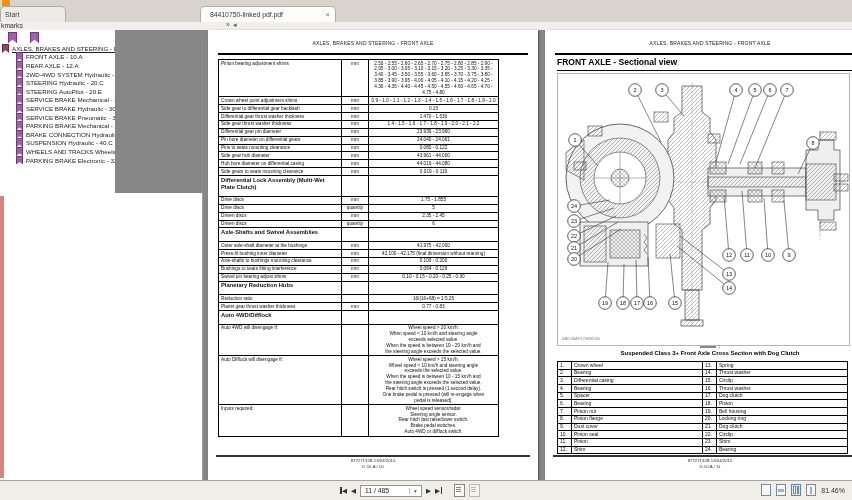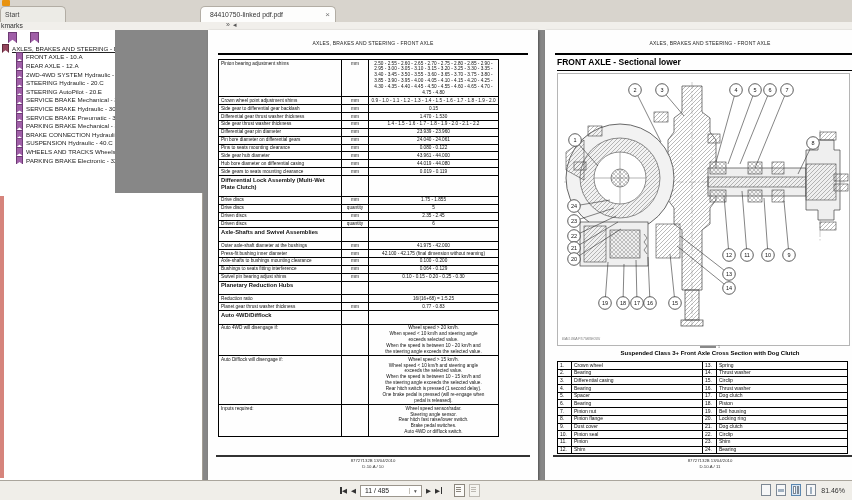--- a/index.html
+++ b/index.html
@@ -335,21 +335,21 @@
     <div class="foot-rule"></div>
     <div class="footer">
       <div>87727132B 13/04/2010</div>
       <div>D.10.A / 10</div>
     </div>
   </div>
 
   <div class="page page-right">
     <div class="doc-header">AXLES, BRAKES AND STEERING - FRONT AXLE</div>
     <div class="head-rule"></div>
-    <div class="fig-title">FRONT AXLE - Sectional lower</div>
+    <div class="fig-title">FRONT AXLE - Sectional view</div>
     <div class="title-rule"></div>
 
     <div class="fig-frame">
       <svg width="291" height="271" viewBox="0 0 291 271">
         <defs>
           <pattern id="h1" patternUnits="userSpaceOnUse" width="4" height="4">
             <path d="M0,4 L4,0" stroke="#777" stroke-width="0.5"></path>
           </pattern>
           <pattern id="h2" patternUnits="userSpaceOnUse" width="4" height="4">
             <path d="M0,4 L4,0 M0,0 L4,4" stroke="#777" stroke-width="0.4"></path>

